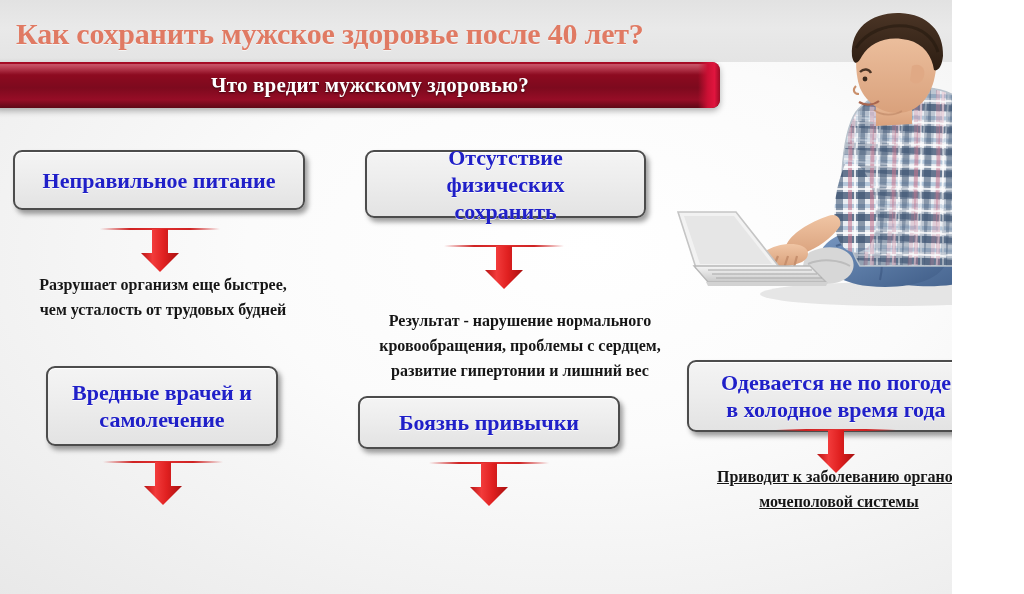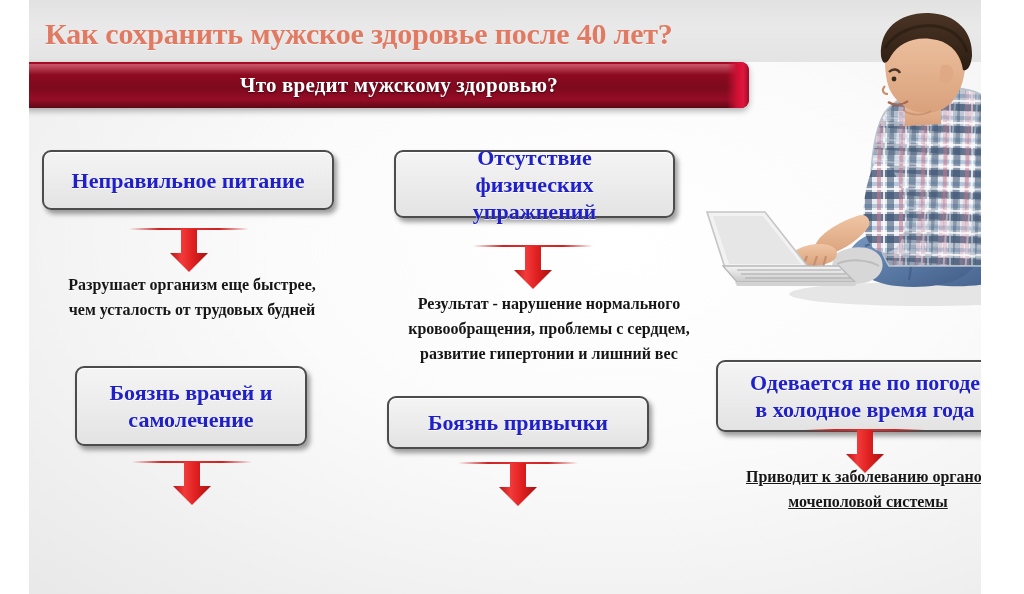--- a/index.html
+++ b/index.html
@@ -7,21 +7,20 @@
   body{
     width:1024px;height:594px;overflow:hidden;
     font-family:"Liberation Serif","DejaVu Serif",serif;
     background:#ffffff;
   }
   #stage{
     position:relative;width:952px;height:594px;overflow:hidden;
     background:
       radial-gradient(ellipse 900px 520px at 62% 42%, #ffffff 0%, #fbfbfb 38%, #f2f2f2 66%, #e6e6e6 100%),
       linear-gradient(155deg,#e9e9e9 0%,#f4f4f4 28%,#fdfdfd 55%,#f0f0f0 80%,#e2e2e2 100%);
-    margin-left: 29px;
   }
   
   #topband{
     position:absolute;left:0;top:0;width:1024px;height:62px;
     background:linear-gradient(180deg,#e2e2e2 0%,#e9e9e9 45%,#e4e4e4 100%);
   }
   #main-title{
     position:absolute;left:16px;top:17px;width:700px;
     font-family:"Liberation Serif","DejaVu Serif",serif;
     font-weight:bold;font-size:30px;line-height:34px;
@@ -122,34 +121,34 @@
       </linearGradient>
         </defs>
       <path d="M12 0 H28 V24 H39 L20 43 L1 24 H12 Z" fill="url(#ag1)"></path>
     </svg>
   </div>
   <div class="cap" style="left:8px;top:272px;width:310px;white-space:pre-line;">Разрушает организм еще быстрее,
 чем усталость от трудовых будней</div>
 
   <div class="hbox" style="left:365px;top:150px;width:281px;height:68px;">
     <span style="white-space:pre-line;">Отсутствие физических
-упражнений</span>
+сохранить</span>
   </div>
   <div class="arrowgrp" style="left:444px;top:243px;">
     <div class="arrowline"></div>
     <svg class="arrow" viewBox="0 0 40 44">
       <path d="M12 0 H28 V24 H39 L20 43 L1 24 H12 Z" fill="url(#ag1)"></path>
     </svg>
   </div>
-  <div class="cap" style="left:350px;top:291px;width:340px;white-space:pre-line;">Результат - нарушение нормального
+  <div class="cap" style="left:350px;top:308px;width:340px;white-space:pre-line;">Результат - нарушение нормального
 кровообращения, проблемы с сердцем,
 развитие гипертонии и лишний вес</div>
 
   <div class="hbox" style="left:46px;top:366px;width:232px;height:80px;">
-    <span style="white-space:pre-line;">Боязнь врачей и
+    <span style="white-space:pre-line;">Вредные врачей и
 самолечение</span>
   </div>
   <div class="arrowgrp" style="left:103px;top:459px;">
     <div class="arrowline"></div>
     <svg class="arrow" viewBox="0 0 40 44">
       <path d="M12 0 H28 V24 H39 L20 43 L1 24 H12 Z" fill="url(#ag1)"></path>
     </svg>
   </div>
 
   <div class="hbox" style="left:358px;top:396px;width:262px;height:53px;">

